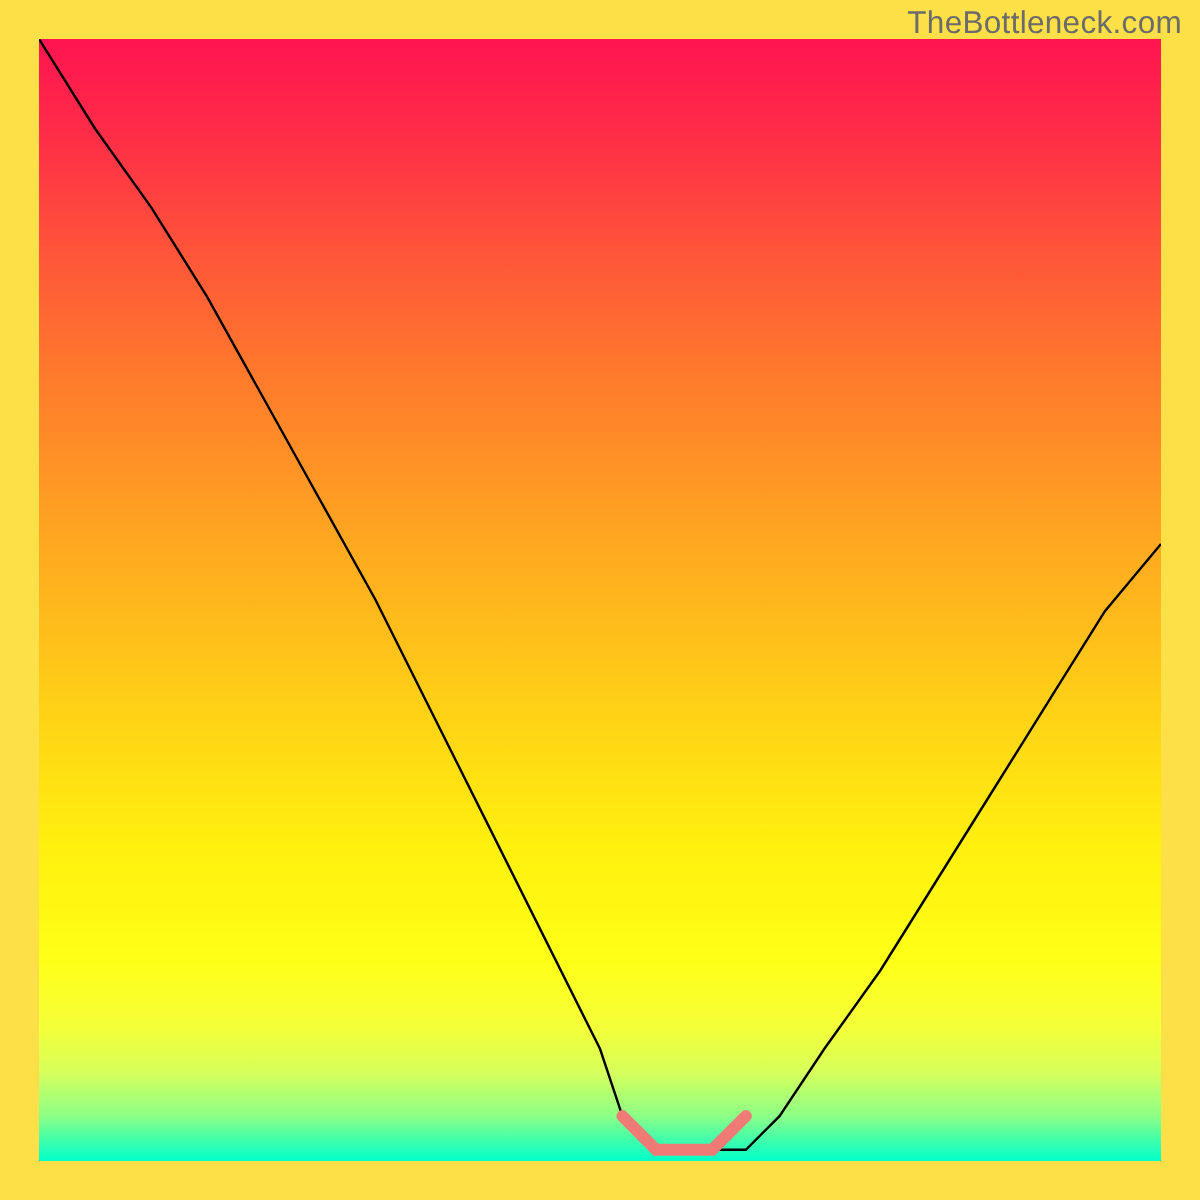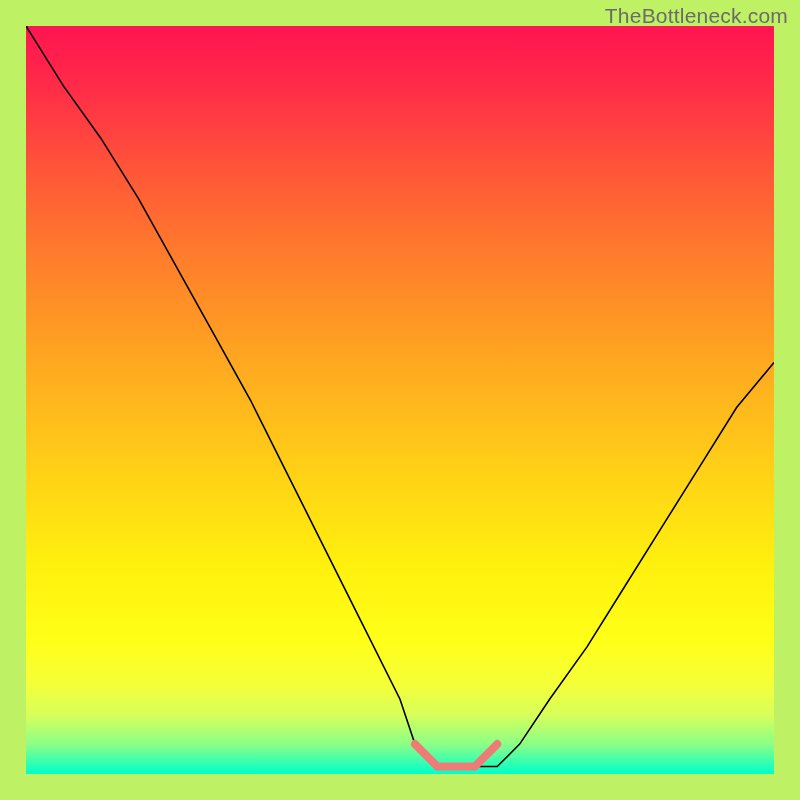--- a/index.html
+++ b/index.html
@@ -8,21 +8,21 @@
     width: 800px;
     height: 800px;
     overflow: hidden;
     background: #000;
     font-family: Arial, Helvetica, sans-serif;
   }
   .frame {
     position: relative;
     width: 800px;
     height: 800px;
-    background: #bef264;
+    background: #fde047;
   }
   .plot-area {
     position: absolute;
     left: 26px;
     top: 26px;
     width: 748px;
     height: 748px;
     background: linear-gradient(to bottom,
       #ff1450 0%,
       #ff2b48 8%,

